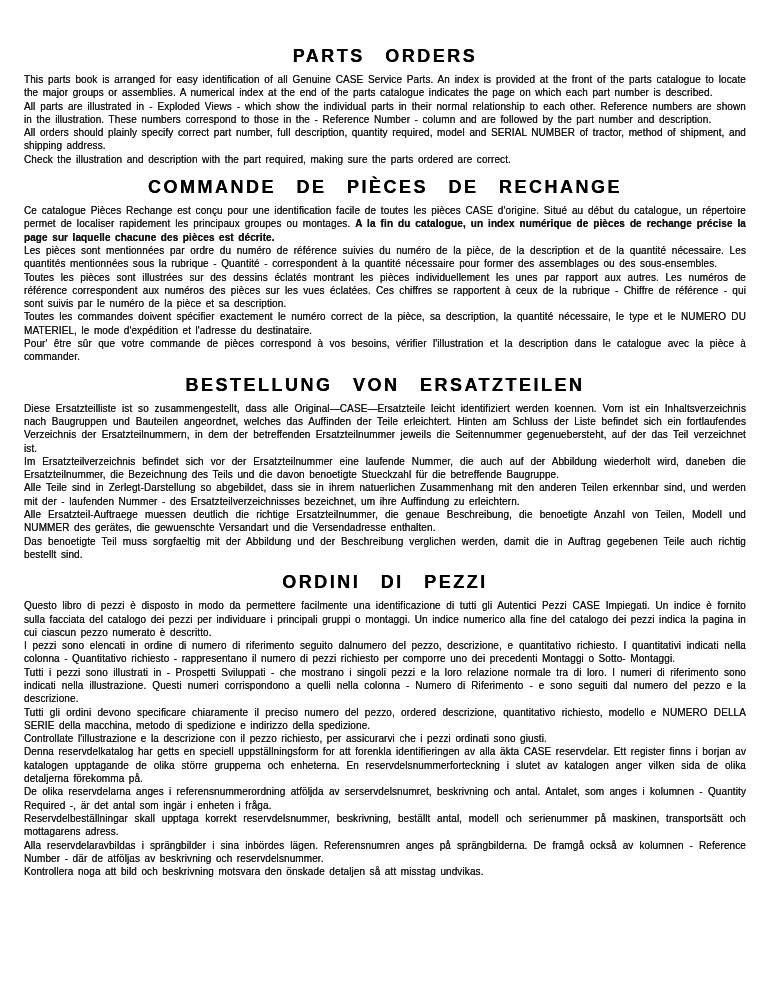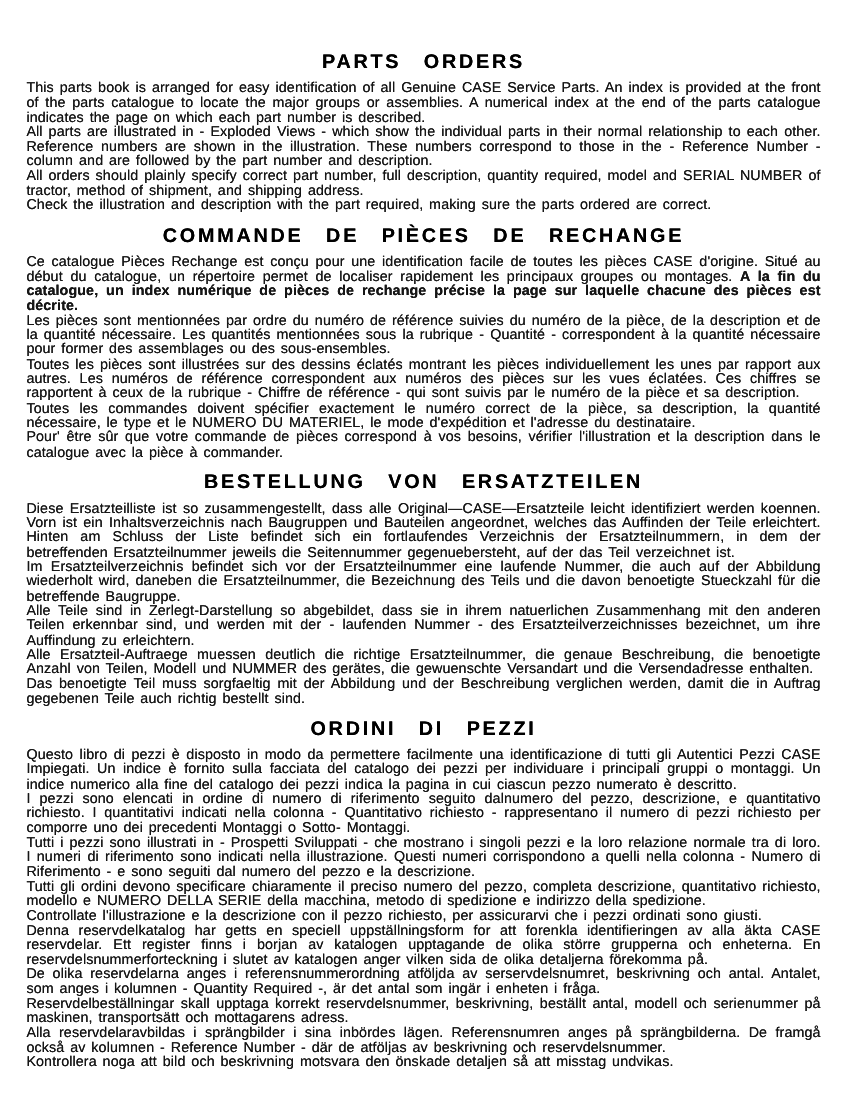--- a/index.html
+++ b/index.html
@@ -28,21 +28,21 @@
     word-spacing: 13px;
     color: #000000;
     margin: 11px 0 6px 0;
     text-shadow: 0 0 0.5px #000;
   }
   section:first-child .heading {
     margin-top: 0;
   }
   .body-text p {
     margin: 0;
-    font-size: 13px;
+    font-size: 10px;
     line-height: 13.3px;
     text-align: justify;
     word-spacing: 1.6px;
     letter-spacing: 0.1px;
     text-shadow: 0 0 0.3px #222;
   }
   .body-text p b {
     font-weight: bold;
     text-shadow: 0 0 0.5px #000;
   }
@@ -83,21 +83,21 @@
       <p>Das benoetigte Teil muss sorgfaeltig mit der Abbildung und der Beschreibung verglichen werden, damit die in Auftrag gegebenen Teile auch richtig bestellt sind.</p>
     </div>
   </section>
 
   <section>
     <h1 class="heading">ORDINI DI PEZZI</h1>
     <div class="body-text">
       <p>Questo libro di pezzi è disposto in modo da permettere facilmente una identificazione di tutti gli Autentici Pezzi CASE Impiegati. Un indice è fornito sulla facciata del catalogo dei pezzi per individuare i principali gruppi o montaggi. Un indice numerico alla fine del catalogo dei pezzi indica la pagina in cui ciascun pezzo numerato è descritto.</p>
       <p>I pezzi sono elencati in ordine di numero di riferimento seguito dalnumero del pezzo, descrizione, e quantitativo richiesto. I quantitativi indicati nella colonna - Quantitativo richiesto - rappresentano il numero di pezzi richiesto per comporre uno dei precedenti Montaggi o Sotto- Montaggi.</p>
       <p>Tutti i pezzi sono illustrati in - Prospetti Sviluppati - che mostrano i singoli pezzi e la loro relazione normale tra di loro. I numeri di riferimento sono indicati nella illustrazione. Questi numeri corrispondono a quelli nella colonna - Numero di Riferimento - e sono seguiti dal numero del pezzo e la descrizione.</p>
-      <p>Tutti gli ordini devono specificare chiaramente il preciso numero del pezzo, completa descrizione, quantitativo richiesto, modello e NUMERO DELLA SERIE della macchina, metodo di spedizione e indirizzo della spedizione.</p>
+      <p>Tutti gli ordini devono specificare chiaramente il preciso numero del pezzo, ordered descrizione, quantitativo richiesto, modello e NUMERO DELLA SERIE della macchina, metodo di spedizione e indirizzo della spedizione.</p>
       <p>Controllate l'illustrazione e la descrizione con il pezzo richiesto, per assicurarvi che i pezzi ordinati sono giusti.</p>
     </div>
   </section>
 
   <section>
     <div class="body-text">
       <p>Denna reservdelkatalog har getts en speciell uppställningsform for att forenkla identifieringen av alla äkta CASE reservdelar. Ett register finns i borjan av katalogen upptagande de olika större grupperna och enheterna. En reservdelsnummerforteckning i slutet av katalogen anger vilken sida de olika detaljerna förekomma på.</p>
       <p>De olika reservdelarna anges i referensnummerordning atföljda av serservdelsnumret, beskrivning och antal. Antalet, som anges i kolumnen - Quantity Required -, är det antal som ingär i enheten i fråga.</p>
       <p>Reservdelbeställningar skall upptaga korrekt reservdelsnummer, beskrivning, beställt antal, modell och serienummer på maskinen, transportsätt och mottagarens adress.</p>
       <p>Alla reservdelaravbildas i sprängbilder i sina inbördes lägen. Referensnumren anges på sprängbilderna. De framgå också av kolumnen - Reference Number - där de atföljas av beskrivning och reservdelsnummer.</p>

